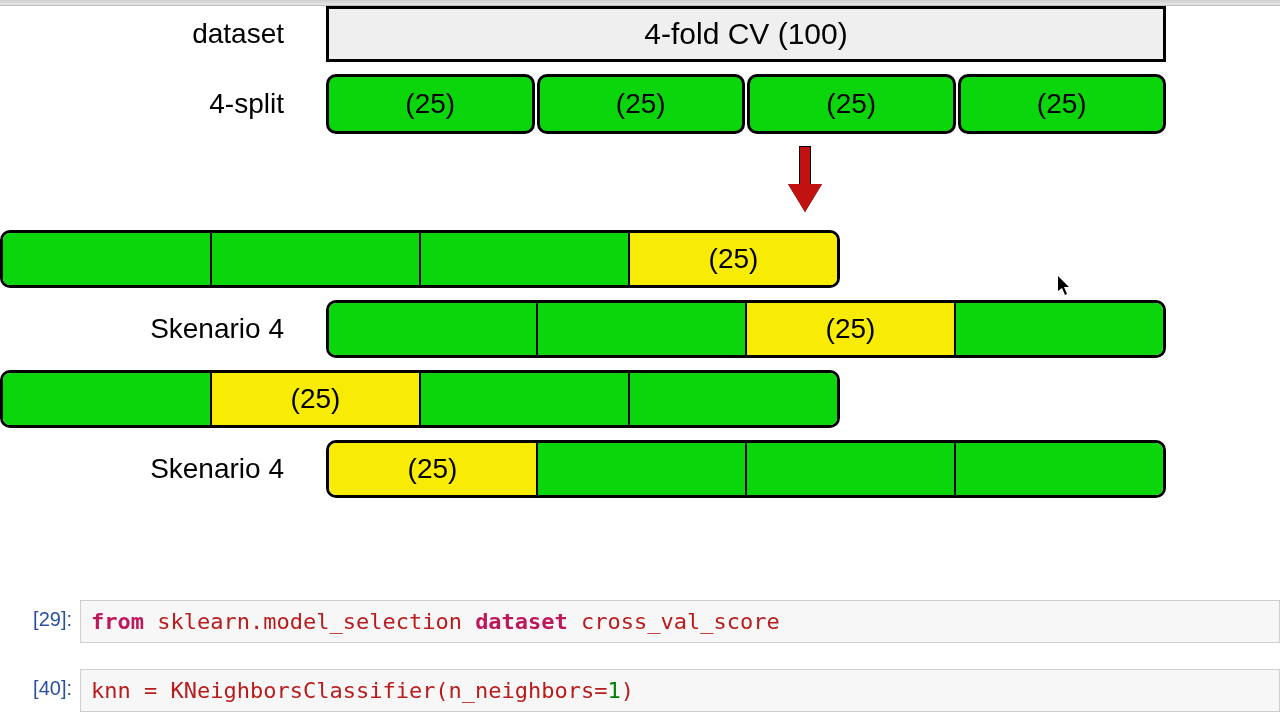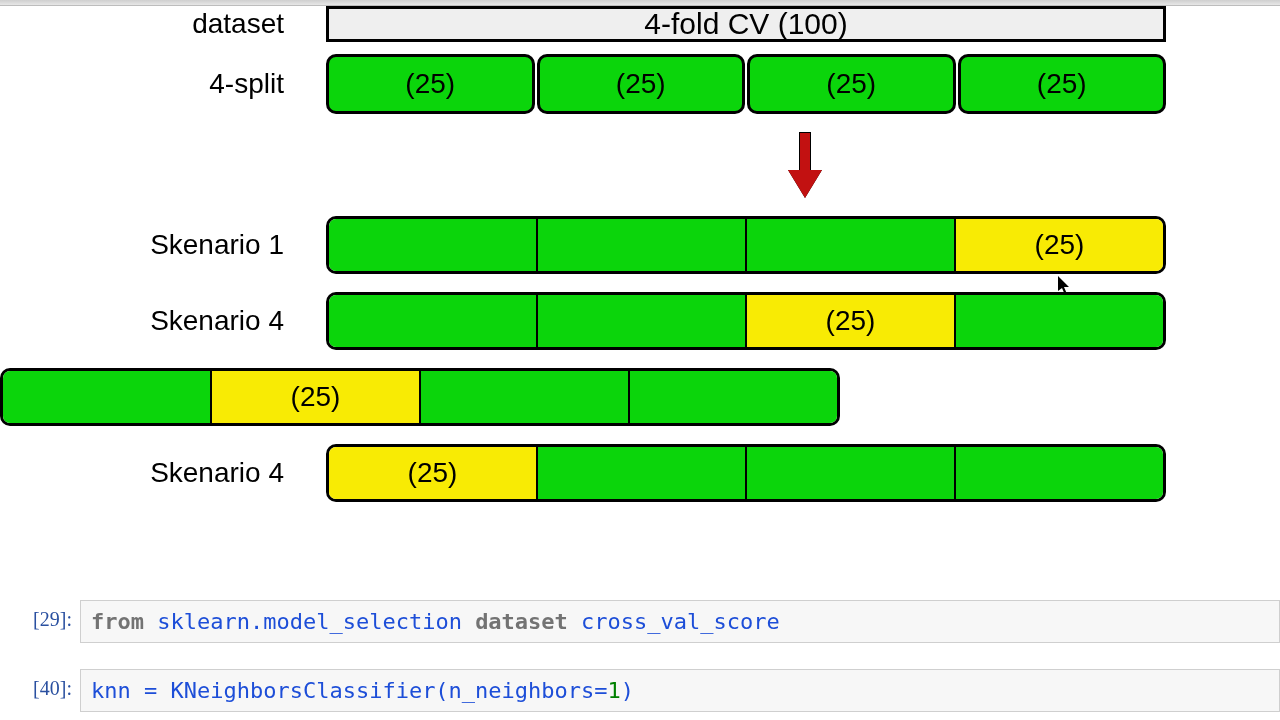--- a/index.html
+++ b/index.html
@@ -24,40 +24,40 @@
   .diagram {
     position: absolute;
     top: 6px;
     left: 0;
     right: 0;
   }
 
   .row {
     display: flex;
     align-items: center;
-    margin-bottom: 18px;
+    margin-bottom: 12px;
   }
   .row.tight { margin-bottom: 12px; }
 
   .row-label {
     width: 326px;
     text-align: right;
     font-size: 28px;
     color: #000;
     padding-right: 42px;
   }
 
   .bar-wrap {
     width: 840px;
     display: flex;
   }
 
   .dataset-box {
     width: 840px;
-    height: 36px;
+    height: 56px;
     border: 3px solid #000;
     background: #efefef;
     display: flex;
     align-items: center;
     justify-content: center;
     font-size: 30px;
   }
 
   .split-seg {
     flex: 1;
@@ -136,39 +136,39 @@
     top: 600px;
     right: 0;
   }
   .cell {
     display: flex;
     align-items: flex-start;
     margin-bottom: 26px;
   }
   .prompt {
     width: 72px;
-    font-family: Liberation Serif, serif;
+    font-family: Liberation Sans, sans-serif;
     font-size: 20px;
     color: #2a50a0;
     text-align: right;
     padding-right: 8px;
     padding-top: 8px;
   }
   .code-box {
     flex: 1;
     border: 1px solid #cfcfcf;
     background: #f7f7f7;
     padding: 8px 10px;
     font-family: "Menlo", "Consolas", monospace;
     font-size: 22px;
     white-space: pre;
     overflow: hidden;
   }
-  .tok-kw { color: #737373; font-weight: bold; }
-  .tok-plain { color: #1d4ed8; }
+  .tok-kw { color: #be185d; font-weight: bold; }
+  .tok-plain { color: #b91c1c; }
   .tok-num { color: #008000; }
 
   
   .cursor {
     position: absolute;
     width: 14px;
     height: 20px;
     pointer-events: none;
   }
 </style>
@@ -201,21 +201,20 @@
     <div class="arrow-holder">
       <div class="arrow">
         <div class="shaft"></div>
         <div class="head"></div>
       </div>
     </div>
   </div>
 
   <div id="scenarios">
       <div class="row">
-        <div class="row-label">Skenario 1</div>
         <div class="bar-wrap">
           <div class="scenario-bar">
             <div class="seg green"></div>
             <div class="seg green"></div>
             <div class="seg green"></div>
             <div class="seg yellow">(25)</div>
           </div>
         </div>
       </div>
       <div class="row">

